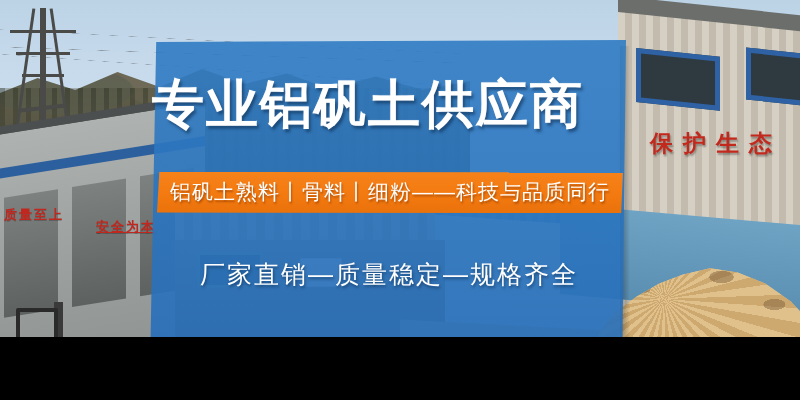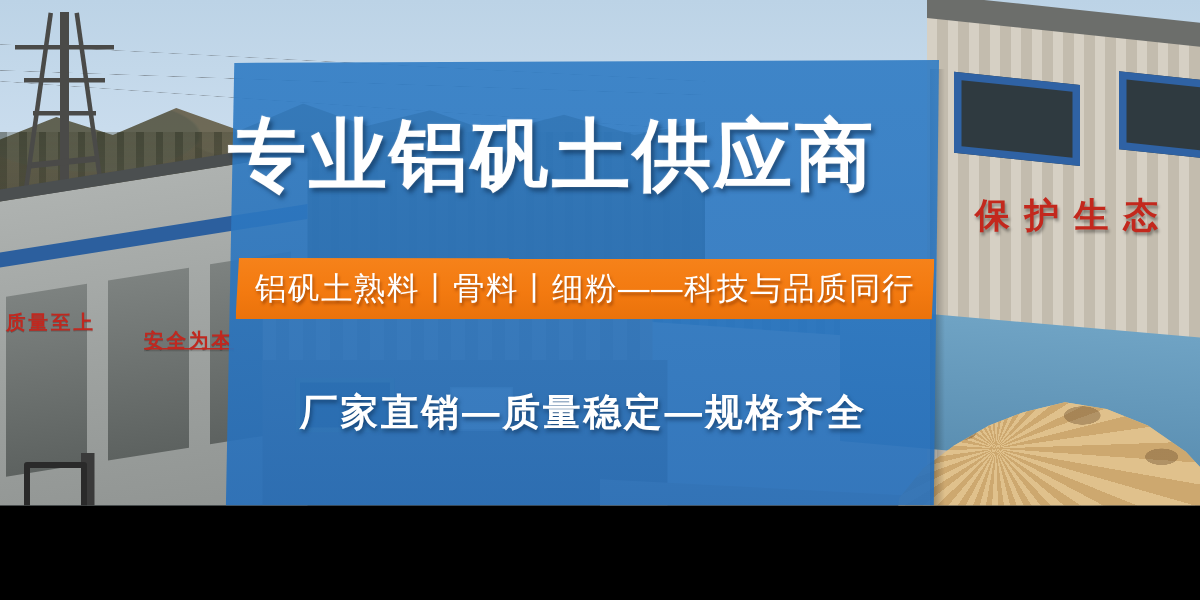--- a/index.html
+++ b/index.html
@@ -155,21 +155,21 @@
   }
   .ribbon-text{
     position:absolute;left:157px;top:178px;width:466px;
     text-align:center;color:#ffffff;font-weight:normal;font-size:21px;
     letter-spacing:1px;white-space:nowrap;
     text-shadow:1px 2px 2px rgba(120,45,0,.55);
   }
 
   .sub1,.sub2{
     position:absolute;left:152px;width:474px;text-align:center;
-    color:#ffffff;font-weight:bold;font-size:25px;letter-spacing:2px;
+    color:#ffffff;font-weight:normal;font-size:25px;letter-spacing:2px;
     white-space:nowrap;
     text-shadow:1px 2px 3px rgba(10,40,75,.6);
   }
   .sub1{top:258px;}
   .sub2{top:303px;}
 </style>
 </head>
 <body>
 
 <div class="banner">

